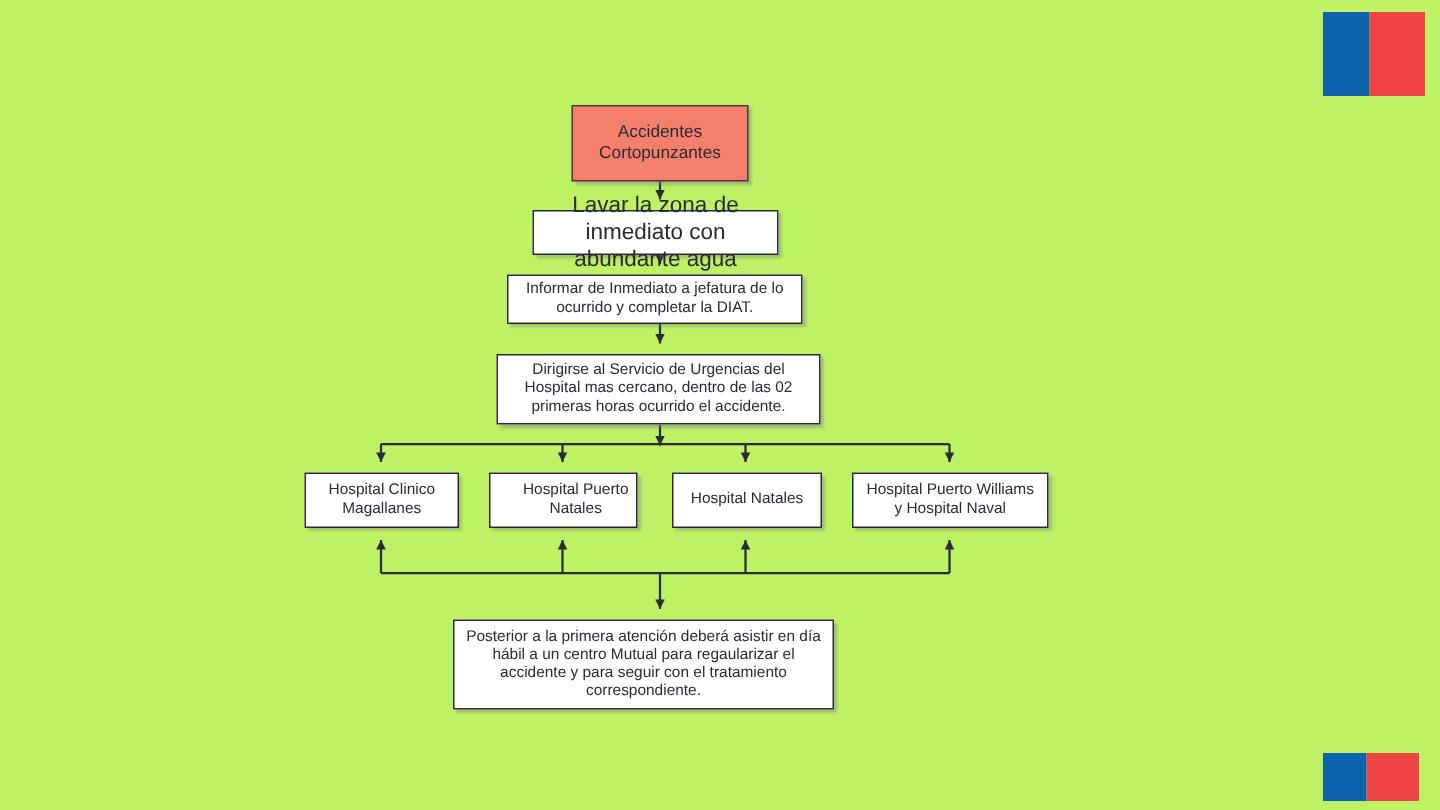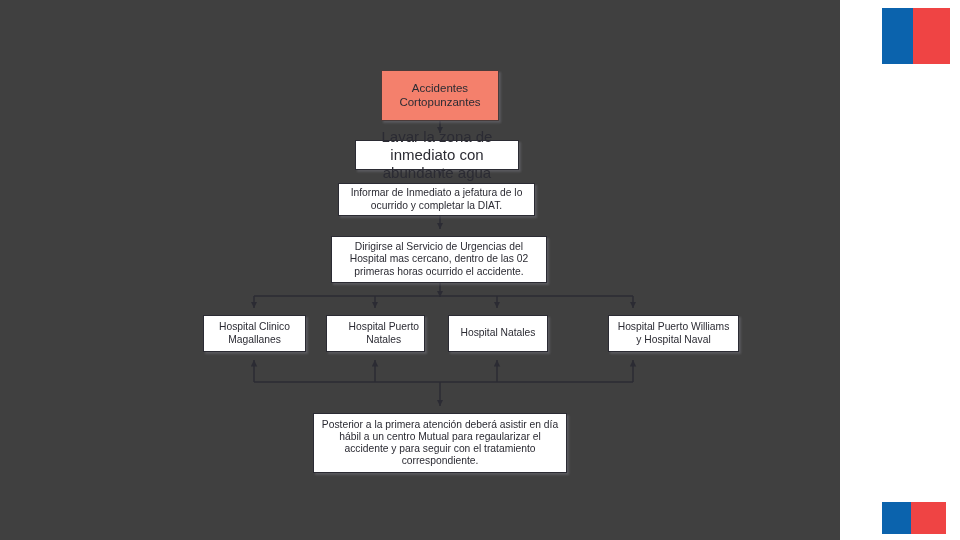--- a/index.html
+++ b/index.html
@@ -10,24 +10,23 @@
   body {
     width: 960px;
     height: 540px;
     position: relative;
     overflow: hidden;
     font-family: "Liberation Sans", sans-serif;
   }
   #slide {
     position: absolute;
     left: 0; top: 0;
-    width: 808px;
+    width: 960px;
     height: 540px;
-    background: #404040;
-    padding-left: 32px;
+    background: #bef264;
   }
   
   .flag {
     position: absolute;
     display: flex;
   }
   .flag .band-blue { background: #0b63ad; height: 100%; }
   .flag .band-red  { background: #ef4444; height: 100%; }
 
   #flag-top {
@@ -82,23 +81,23 @@
     text-align: center;
   }
   #node-urgency {
     left: 331px; top: 236px; width: 216px; height: 47px;
     font-size: 10.3px;
   }
   .hospital { font-size: 10.3px; height: 37px; top: 315px; }
   #node-h1 { left: 203px; width: 103px; }
   #node-h2 { left: 326px; width: 99px; justify-content: flex-end; }
   #node-h3 { left: 448px; width: 100px; }
-  #node-h4 { left: 568px; width: 131px; margin-left: 40px; }
+  #node-h4 { left: 568px; width: 131px; }
   #node-final {
-    left: 313px; top: 413px; width: 254px; height: 60px;
+    left: 302px; top: 413px; width: 254px; height: 60px;
     font-size: 10.3px;
   }
   svg#edges {
     position: absolute;
     left: 0; top: 0;
     width: 960px; height: 540px;
     pointer-events: none;
   }
 </style>
 </head>

